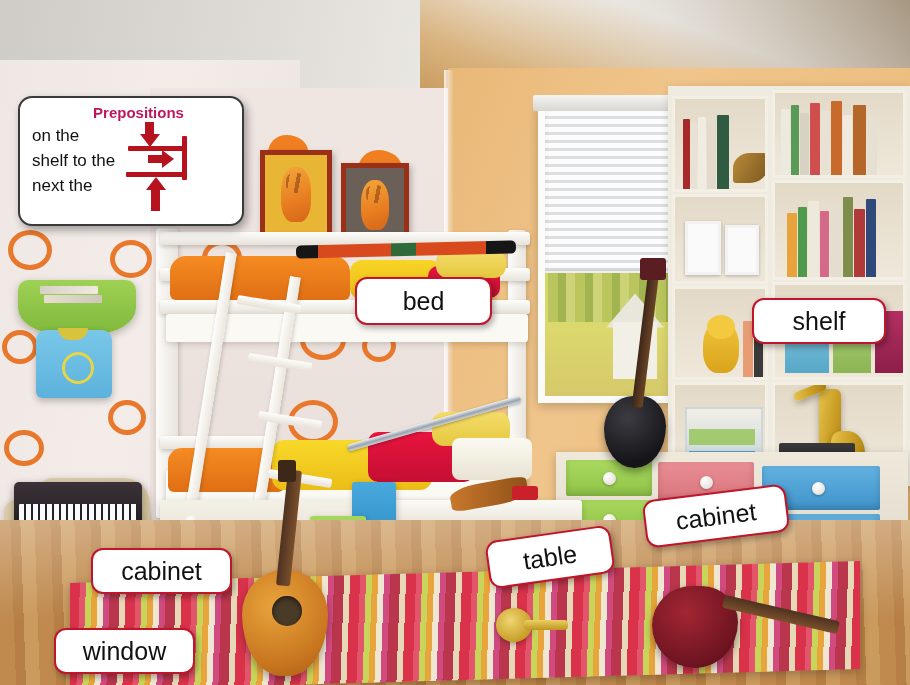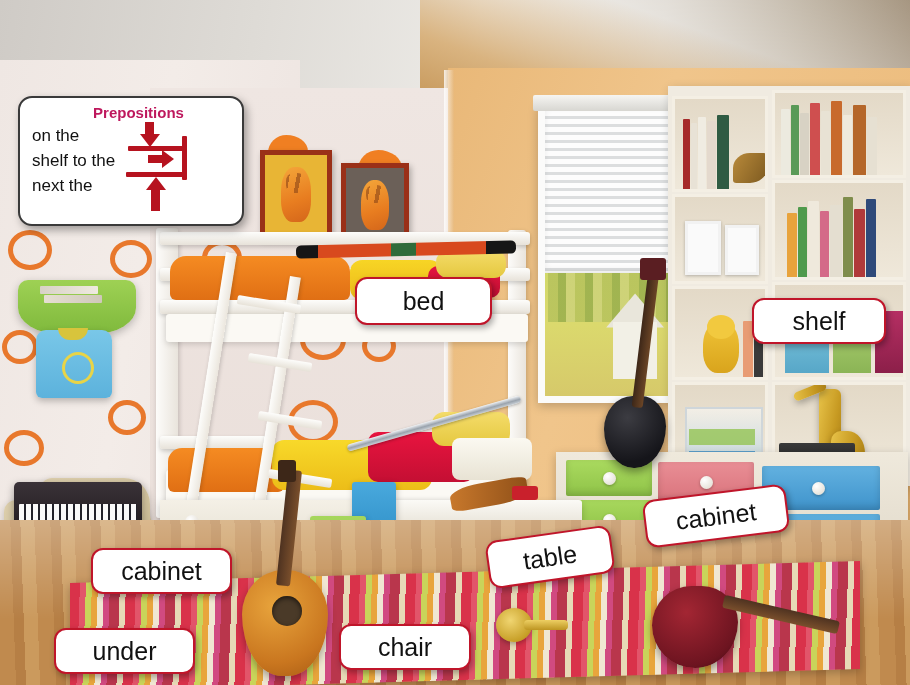--- a/index.html
+++ b/index.html
@@ -398,20 +398,17 @@
 
   <div class="label" style="left:487px;top:533px;width:122px;height:44px;transform:rotate(-8deg);">
     <span>table</span>
   </div>
 
   <div class="label" style="left:91px;top:548px;width:137px;height:42px;">
     <span>cabinet</span>
   </div>
 
   <div class="label" style="left:54px;top:628px;width:137px;height:42px;">
-    <span>under</span>
-  </div>
-
-  <div class="label" style="left:339px;top:624px;width:128px;height:42px;">
-    <span>chair</span>
-  </div>
+    <span>window</span>
+  </div>
+
 
 </div>
 
 </body></html>

